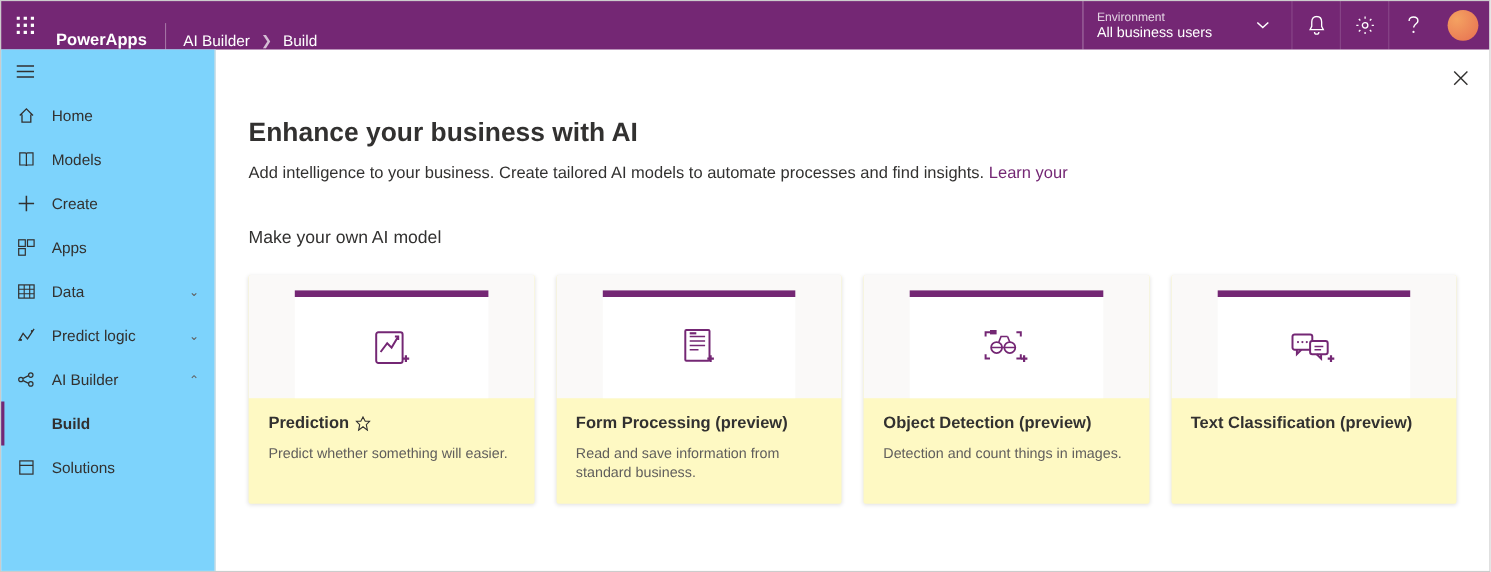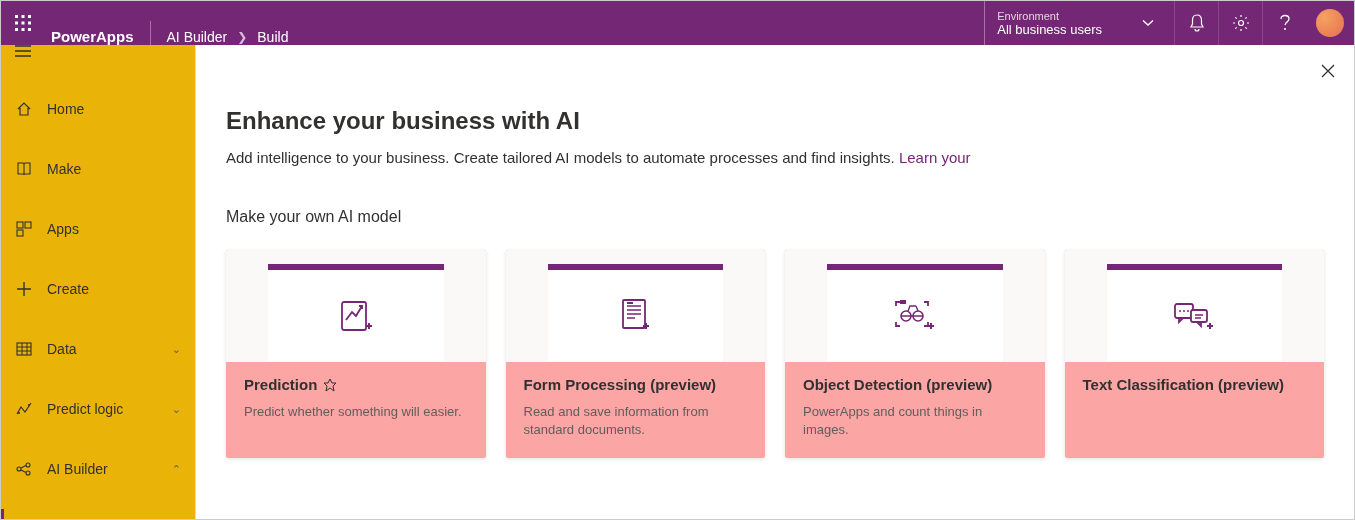--- a/index.html
+++ b/index.html
@@ -39,21 +39,21 @@
     .avatar {
       width: 28px; height: 28px; border-radius: 50%;
       background: radial-gradient(circle at 30% 30%, #f4a261, #e76f51);
       margin: 0 10px; cursor: pointer;
     }
     
     .body { display: flex; height: calc(100% - 44px); }
     
     .sidebar {
       width: 195px; border-right: 1px solid #e1dfdd; height: 100%;
-      background: #eab308; display: flex; flex-direction: column; gap: 44px;
+      background: #7dd3fc; display: flex; flex-direction: column;
     }
     .hamburger {
       height: 40px; display: flex; align-items: center; padding-left: 14px;
       cursor: pointer;
     }
     .nav-item {
       height: 40px; display: flex; align-items: center; padding-left: 14px;
       cursor: pointer; font-size: 14px; color: #323130; gap: 14px;
       position: relative;
     }
@@ -76,21 +76,21 @@
       width: 24px; height: 24px; display: flex; align-items: center; justify-content: center;
     }
     .content { padding: 62px 30px 30px 30px; }
     .page-title { font-size: 24px; font-weight: 600; color: #323130; margin-bottom: 14px; }
     .page-sub { font-size: 15px; color: #323130; margin-bottom: 42px; }
     .page-sub a { color: #742774; text-decoration: none; cursor: pointer; }
     .section-title { font-size: 16px; font-weight: 400; color: #323130; margin-bottom: 24px; }
     
     .cards { display: flex; gap: 20px; }
     .card {
-      width: 260px; background: #fca5a5; border-radius: 2px;
+      width: 260px; background: #fef9c3; border-radius: 2px;
       box-shadow: 0 1px 4px rgba(0,0,0,0.12); cursor: pointer;
       overflow: hidden; display: flex; flex-direction: column;
     }
     .card-top {
       height: 112px; background: #faf9f8; display: flex; align-items: center; justify-content: center;
       position: relative;
     }
     .card-bar {
       position: absolute; top: 14px; left: 42px; right: 42px; height: 6px;
       background: #742774;
@@ -180,41 +180,41 @@
         </span>
       <span>Home</span>
     </div>
 
     <div class="nav-item">
       <span class="icon-slot">
           <svg width="16" height="16" viewBox="0 0 16 16">
             <path d="M2 2 H7 C8 2 8 3 8 3 V14 C8 13 7 13 7 13 H2 Z M14 2 H9 C8 2 8 3 8 3 V14 C8 13 9 13 9 13 H14 Z" stroke="#323130" stroke-width="1.1" fill="none"></path>
           </svg>
         </span>
-      <span>Make</span>
+      <span>Models</span>
+    </div>
+
+    <div class="nav-item">
+      <span class="icon-slot">
+          <svg width="16" height="16" viewBox="0 0 16 16">
+            <path d="M8 1 V15 M1 8 H15" stroke="#323130" stroke-width="1.4"></path>
+          </svg>
+        </span>
+      <span>Create</span>
     </div>
 
     <div class="nav-item">
       <span class="icon-slot">
           <svg width="16" height="16" viewBox="0 0 16 16">
             <rect x="1" y="1" width="6" height="6" stroke="#323130" stroke-width="1.1" fill="none"></rect>
             <rect x="9" y="1" width="6" height="6" stroke="#323130" stroke-width="1.1" fill="none"></rect>
             <rect x="1" y="9" width="6" height="6" stroke="#323130" stroke-width="1.1" fill="none"></rect>
           </svg>
         </span>
       <span>Apps</span>
-    </div>
-
-    <div class="nav-item">
-      <span class="icon-slot">
-          <svg width="16" height="16" viewBox="0 0 16 16">
-            <path d="M8 1 V15 M1 8 H15" stroke="#323130" stroke-width="1.4"></path>
-          </svg>
-        </span>
-      <span>Create</span>
     </div>
 
     <div class="nav-item">
       <span class="icon-slot">
           <svg width="16" height="16" viewBox="0 0 16 16">
             <rect x="1" y="2" width="14" height="12" stroke="#323130" stroke-width="1.1" fill="none"></rect>
             <path d="M1 6 H15 M1 10 H15 M6 2 V14 M11 2 V14" stroke="#323130" stroke-width="1"></path>
           </svg>
         </span>
       <span>Data</span>
@@ -308,21 +308,21 @@
                 <path d="M12 10 H26 M12 14 H26 M12 18 H26 M12 22 H20" stroke="#742774" stroke-width="1.4"></path>
                 <rect x="12" y="6" width="6" height="2" fill="#742774"></rect>
                 <path d="M28 30 H34 M31 27 V33" stroke="#742774" stroke-width="2"></path>
               </svg>
             </div>
           </div>
           <div class="card-body">
             <div class="card-title">
                 <span>Form Processing (preview)</span>
               </div>
-            <div class="card-desc">Read and save information from standard documents.</div>
+            <div class="card-desc">Read and save information from standard business.</div>
           </div>
         </div>
 
         <div class="card">
           <div class="card-top">
             <div class="card-bar"></div>
             <div class="card-inner">
               <svg width="46" height="40" viewBox="0 0 46 40">
                 <path d="M4 10 V6 H8 M32 6 H36 V10 M4 26 V30 H8 M32 30 H36 V26" stroke="#742774" stroke-width="1.8" fill="none"></path>
                 <circle cx="14" cy="20" r="5" stroke="#742774" stroke-width="1.6" fill="none"></circle>
@@ -330,21 +330,21 @@
                 <path d="M9 20 H31 M16 15 L18 10 L24 10 M24 10 L26 15" stroke="#742774" stroke-width="1.4" fill="none"></path>
                 <rect x="8" y="4" width="6" height="4" fill="#742774"></rect>
                 <path d="M36 30 H42 M39 27 V33" stroke="#742774" stroke-width="2"></path>
               </svg>
             </div>
           </div>
           <div class="card-body">
             <div class="card-title">
                 <span>Object Detection (preview)</span>
               </div>
-            <div class="card-desc">PowerApps and count things in images.</div>
+            <div class="card-desc">Detection and count things in images.</div>
           </div>
         </div>
 
         <div class="card">
           <div class="card-top">
             <div class="card-bar"></div>
             <div class="card-inner">
               <svg width="46" height="40" viewBox="0 0 46 40">
                 <rect x="4" y="8" width="18" height="14" rx="2" stroke="#742774" stroke-width="1.8" fill="none"></rect>
                 <path d="M8 22 L8 26 L12 22" stroke="#742774" stroke-width="1.8" fill="none"></path>

